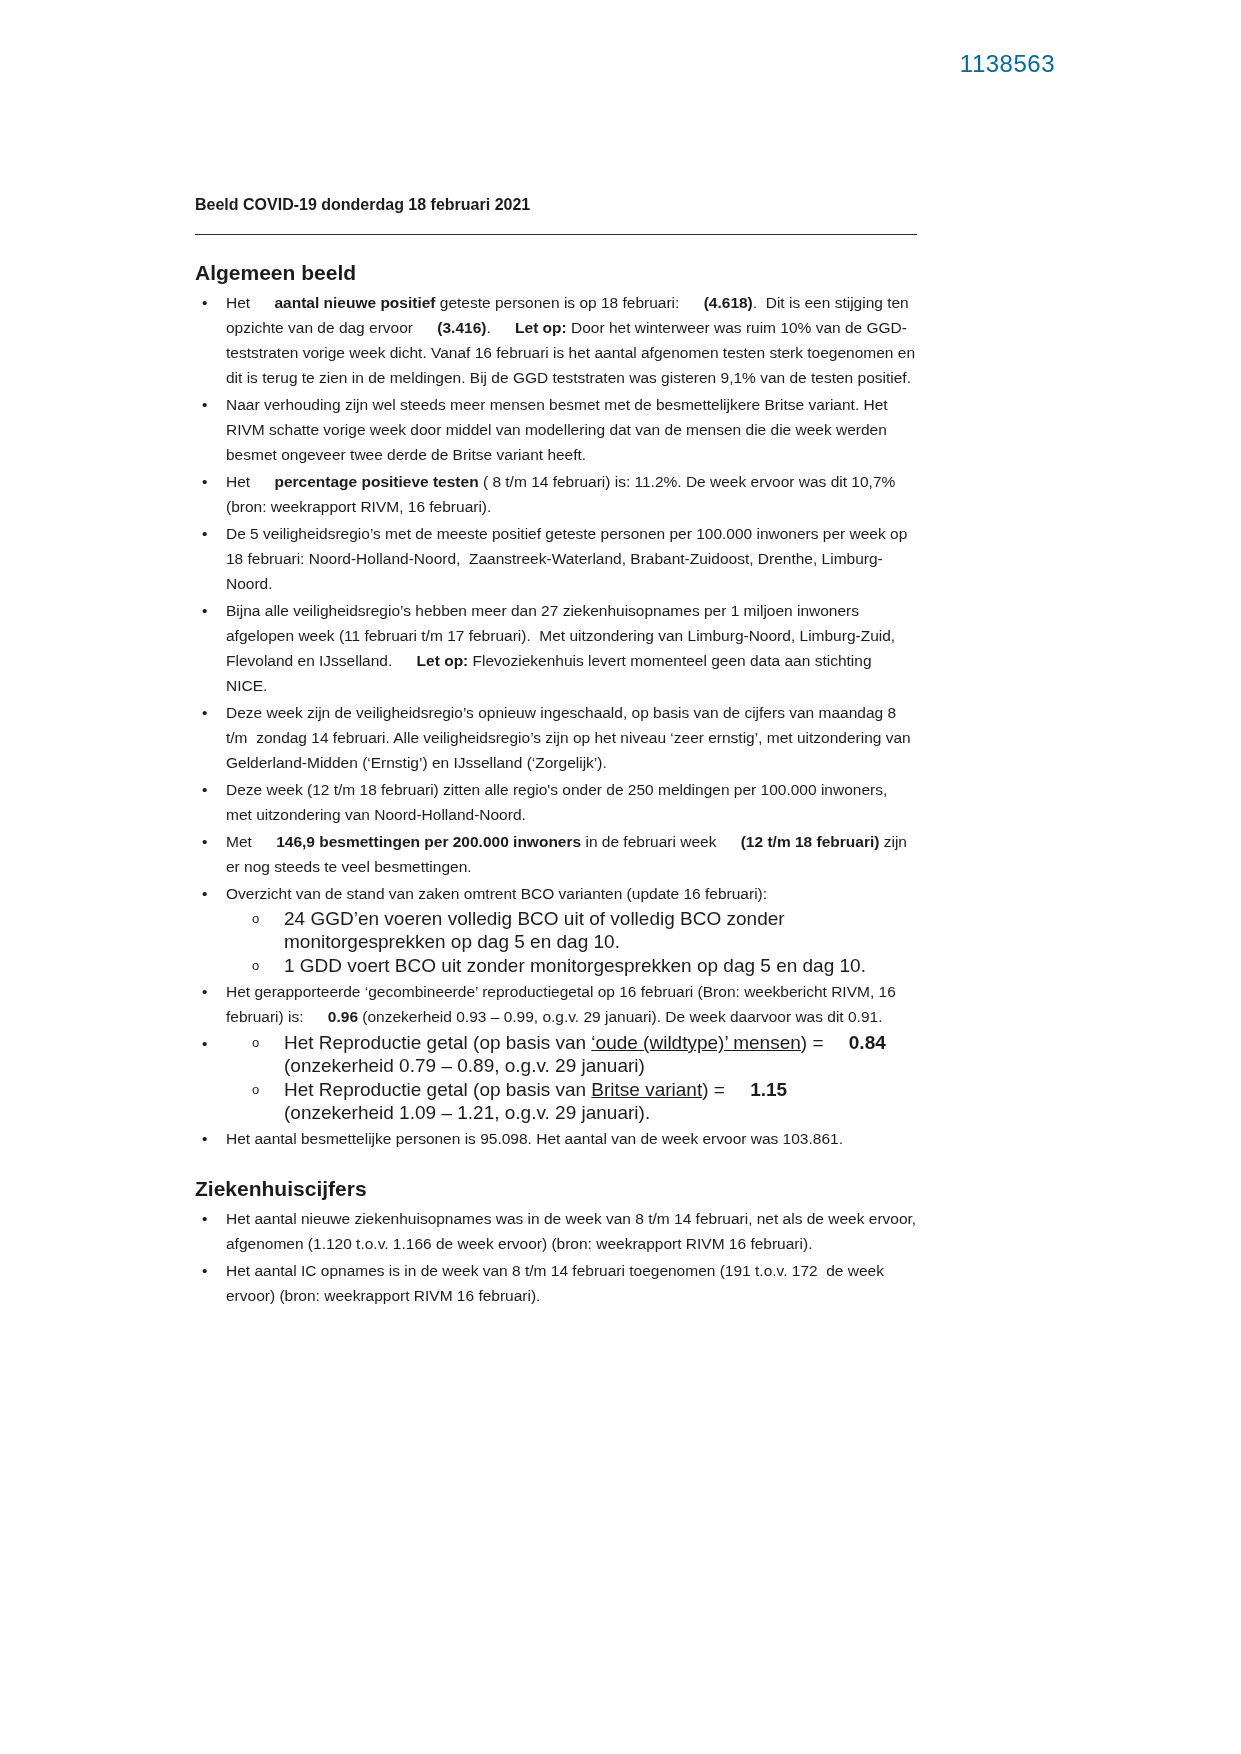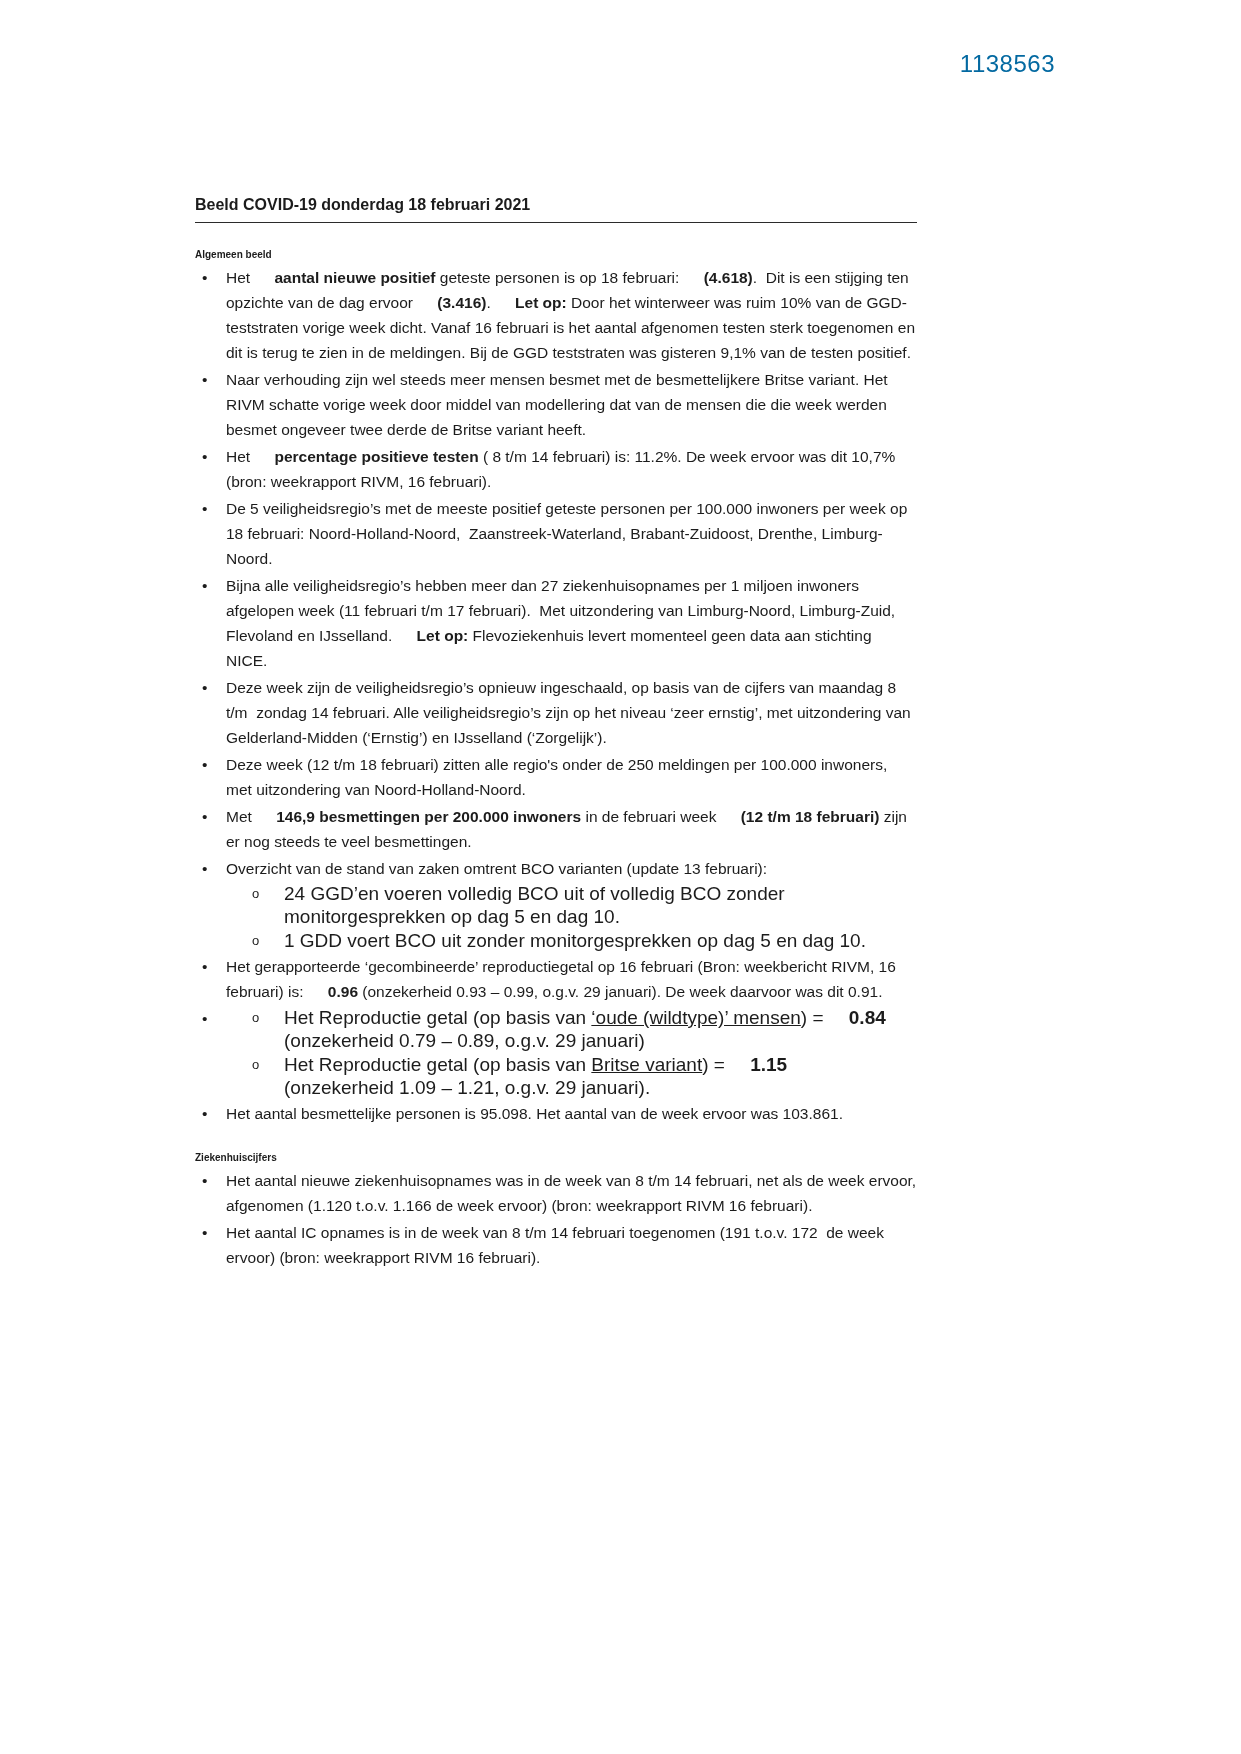--- a/index.html
+++ b/index.html
@@ -19,26 +19,26 @@
     color: #0369a1;
   }
   .content {
     position: absolute;
     left: 195px; top: 196px;
     width: 722px;
   }
   .title {
     font-weight: 700;
     font-size: 16px;
-    padding-bottom: 8px;
+    padding-bottom: 20px;
     border-bottom: 1.5px solid #2b2b2b;
   }
   .section-heading {
     font-weight: 700;
-    font-size: 10px;
+    font-size: 21px;
     margin-top: 26px;
     margin-bottom: 5px;
   }
   ul.bullet-list { list-style: none; margin: 0; padding: 0; }
   li.bullet-item {
     position: relative;
     padding-left: 31px;
     font-size: 15.5px;
     line-height: 25px;
     margin-bottom: 2px;
@@ -78,21 +78,21 @@
         <div class="section-heading">Algemeen beeld</div>
         <ul class="bullet-list">
           <li class="bullet-item"><span class="item-text"><span class="run">Het </span><span class="run bold">aantal nieuwe positief</span><span class="run"> geteste personen is op 18 februari: </span><span class="run bold">(4.618)</span><span class="run">.  Dit is een stijging ten opzichte van de dag ervoor </span><span class="run bold">(3.416)</span><span class="run">. </span><span class="run bold">Let op:</span><span class="run"> Door het winterweer was ruim 10% van de GGD-teststraten vorige week dicht. Vanaf 16 februari is het aantal afgenomen testen sterk toegenomen en dit is terug te zien in de meldingen. Bij de GGD teststraten was gisteren 9,1% van de testen positief.</span></span></li>
           <li class="bullet-item"><span class="item-text"><span class="run">Naar verhouding zijn wel steeds meer mensen besmet met de besmettelijkere Britse variant. Het RIVM schatte vorige week door middel van modellering dat van de mensen die die week werden besmet ongeveer twee derde de Britse variant heeft.</span></span></li>
           <li class="bullet-item"><span class="item-text"><span class="run">Het </span><span class="run bold">percentage positieve testen</span><span class="run"> ( 8 t/m 14 februari) is: 11.2%. De week ervoor was dit 10,7% (bron: weekrapport RIVM, 16 februari).</span></span></li>
           <li class="bullet-item"><span class="item-text"><span class="run">De 5 veiligheidsregio’s met de meeste positief geteste personen per 100.000 inwoners per week op 18 februari: Noord-Holland-Noord,  Zaanstreek-Waterland, Brabant-Zuidoost, Drenthe, Limburg-Noord.</span></span></li>
           <li class="bullet-item"><span class="item-text"><span class="run">Bijna alle veiligheidsregio’s hebben meer dan 27 ziekenhuisopnames per 1 miljoen inwoners afgelopen week (11 februari t/m 17 februari).  Met uitzondering van Limburg-Noord, Limburg-Zuid, Flevoland en IJsselland. </span><span class="run bold">Let op:</span><span class="run"> Flevoziekenhuis levert momenteel geen data aan stichting NICE.</span></span></li>
           <li class="bullet-item"><span class="item-text"><span class="run">Deze week zijn de veiligheidsregio’s opnieuw ingeschaald, op basis van de cijfers van maandag 8 t/m  zondag 14 februari. Alle veiligheidsregio’s zijn op het niveau ‘zeer ernstig’, met uitzondering van Gelderland-Midden (‘Ernstig’) en IJsselland (‘Zorgelijk’).</span></span></li>
           <li class="bullet-item"><span class="item-text"><span class="run">Deze week (12 t/m 18 februari) zitten alle regio's onder de 250 meldingen per 100.000 inwoners, met uitzondering van Noord-Holland-Noord.</span></span></li>
           <li class="bullet-item"><span class="item-text"><span class="run">Met </span><span class="run bold">146,9 besmettingen per 200.000 inwoners</span><span class="run"> in de februari week </span><span class="run bold">(12 t/m 18 februari)</span><span class="run"> zijn er nog steeds te veel besmettingen.</span></span></li>
-          <li class="bullet-item"><span class="item-text"><span class="run">Overzicht van de stand van zaken omtrent BCO varianten (update 13 februari):</span></span><ul class="sub-list">
+          <li class="bullet-item"><span class="item-text"><span class="run">Overzicht van de stand van zaken omtrent BCO varianten (update 16 februari):</span></span><ul class="sub-list">
               <li class="sub-item"><span class="item-text"><span class="run">24 GGD’en voeren volledig BCO uit of volledig BCO zonder monitorgesprekken op dag 5 en dag 10.</span></span></li>
               <li class="sub-item"><span class="item-text"><span class="run">1 GDD voert BCO uit zonder monitorgesprekken op dag 5 en dag 10.</span></span></li>
             </ul></li>
           <li class="bullet-item"><span class="item-text"><span class="run">Het gerapporteerde ‘gecombineerde’ reproductiegetal op 16 februari (Bron: weekbericht RIVM, 16 februari) is: </span><span class="run bold">0.96</span><span class="run"> (onzekerheid 0.93 – 0.99, o.g.v. 29 januari). De week daarvoor was dit 0.91.</span></span></li>
           <li class="bullet-item"><ul class="sub-list">
               <li class="sub-item"><span class="item-text"><span class="run">Het Reproductie getal (op basis van </span><span class="run underline">‘oude (wildtype)’ mensen</span><span class="run">) = </span><span class="run bold">0.84</span><span class="run">
 (onzekerheid 0.79 – 0.89, o.g.v. 29 januari)</span></span></li>
               <li class="sub-item"><span class="item-text"><span class="run">Het Reproductie getal (op basis van </span><span class="run underline">Britse variant</span><span class="run">) = </span><span class="run bold">1.15</span><span class="run">
 (onzekerheid 1.09 – 1.21, o.g.v. 29 januari).</span></span></li>
             </ul></li>

